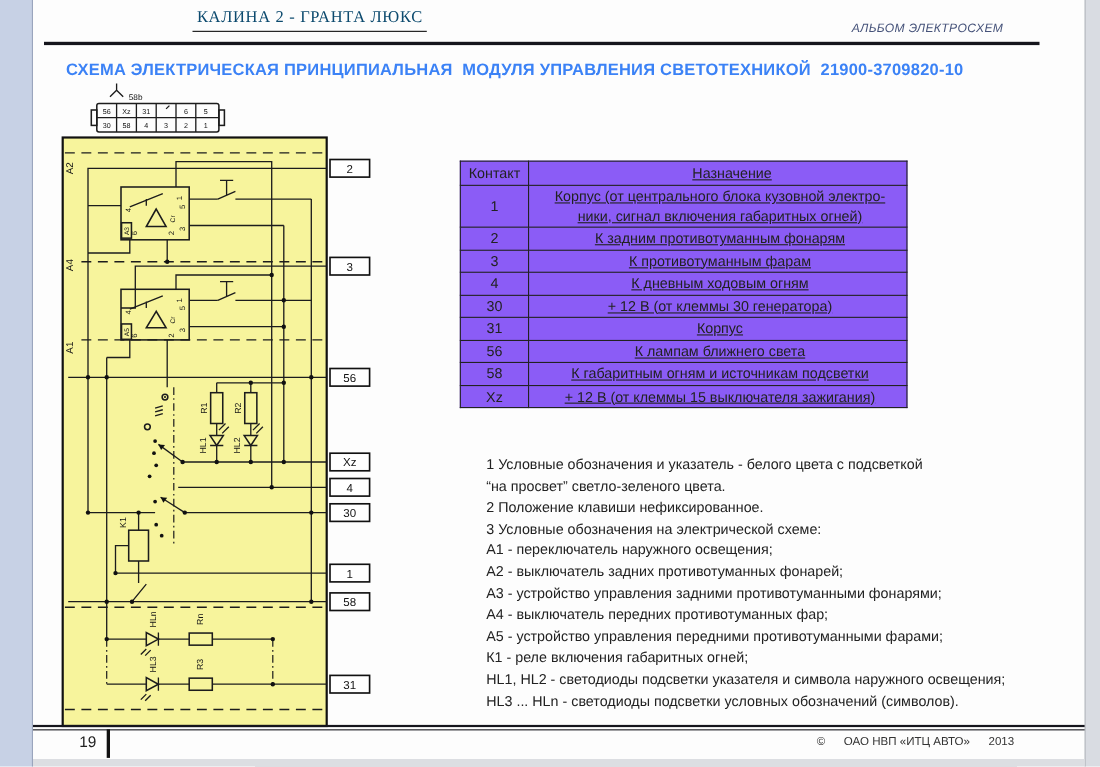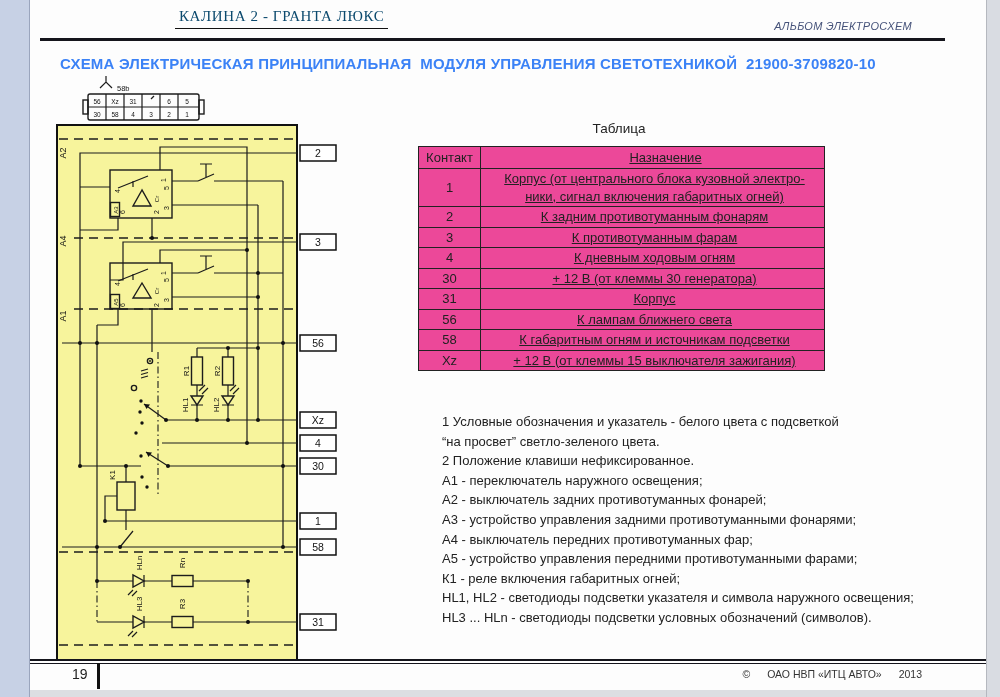--- a/index.html
+++ b/index.html
@@ -15,21 +15,21 @@
                   font-size:15px; letter-spacing:0.6px; color:#0c4a6e;
                   border-bottom:1.5px solid #111; padding:0 4px 3px 4px; }
   .header-right { position:absolute; right:88px; top:20px; font-size:11px; font-style:italic;
                   color:#46537a; letter-spacing:0.3px; }
   .top-rule { position:absolute; left:40px; top:38px; width:905px; height:3px; background:#15151c; }
 
   .doc-title { position:absolute; left:60px; top:55px; width:890px; font-size:15px; font-weight:bold;
                color:#3b82f6; letter-spacing:0.2px; white-space:pre-wrap; }
 
   .tbl-caption { position:absolute; left:418px; top:121px; width:402px; text-align:center; font-size:13.5px; color:#222; }
-  table.contacts { position:absolute; left:418px; top:146px; border-collapse:collapse; background:#ec4899; }
+  table.contacts { position:absolute; left:418px; top:146px; border-collapse:collapse; background:#8b5cf6; }
   table.contacts td { border:1.6px solid #222; font-size:13px; color:#222; vertical-align:middle; }
   td.c-contact { width:62px; text-align:center; padding:1px 2px; }
   td.c-purpose { width:344px; text-align:center; padding:1px 4px 1px 8px; line-height:17.5px;text-decoration:underline; }
   tr.hdr td.c-purpose { padding-left:30px; }
   tr.hdr td { height:22px; }
   tr.r td { height:20px; }
 
   .notes { position:absolute; left:442px; top:412px; font-size:13px; line-height:19.6px; color:#222; }
   .notes div { white-space:nowrap; }
 
@@ -254,21 +254,20 @@
         <text class="t-term" x="318" y="470">30</text>
       <rect class="term-box" x="300" y="513" width="36" height="16"></rect>
         <text class="t-term" x="318" y="525">1</text>
       <rect class="term-box" x="300" y="539" width="36" height="16"></rect>
         <text class="t-term" x="318" y="551">58</text>
       <rect class="term-box" x="300" y="614" width="36" height="16"></rect>
         <text class="t-term" x="318" y="626">31</text>
     </g>
   </svg>
 
-  <div class="tbl-caption">Таблица</div>
   <table class="contacts">
     <tbody>
         <tr class="hdr">
       <td class="c-contact">Контакт</td>
       <td class="c-purpose">Назначение</td>
     </tr>
     <tr class="r">
           <td class="c-contact">1</td>
           <td class="c-purpose">Корпус (от центрального блока кузовной электро-ники, сигнал включения габаритных огней)</td>
         </tr>
@@ -304,20 +303,21 @@
           <td class="c-contact">Xz</td>
           <td class="c-purpose">+ 12 В (от клеммы 15 выключателя зажигания)</td>
         </tr>
   </tbody>
     </table>
 
   <div class="notes">
     <div>1  Условные обозначения и указатель - белого цвета с подсветкой</div>
     <div>“на просвет” светло-зеленого цвета.</div>
     <div>2  Положение клавиши  нефиксированное.</div>
+    <div>3  Условные обозначения на электрической схеме:</div>
     <div>А1 - переключатель наружного освещения;</div>
     <div>А2 - выключатель задних противотуманных фонарей;</div>
     <div>А3 - устройство управления задними противотуманными фонарями;</div>
     <div>А4 - выключатель передних противотуманных фар;</div>
     <div>А5 - устройство управления передними противотуманными фарами;</div>
     <div>К1 - реле включения габаритных огней;</div>
     <div>HL1, HL2 - светодиоды подсветки указателя и символа наружного освещения;</div>
     <div>HL3 ... HLn - светодиоды подсветки условных обозначений (символов).</div>
   </div>
 

